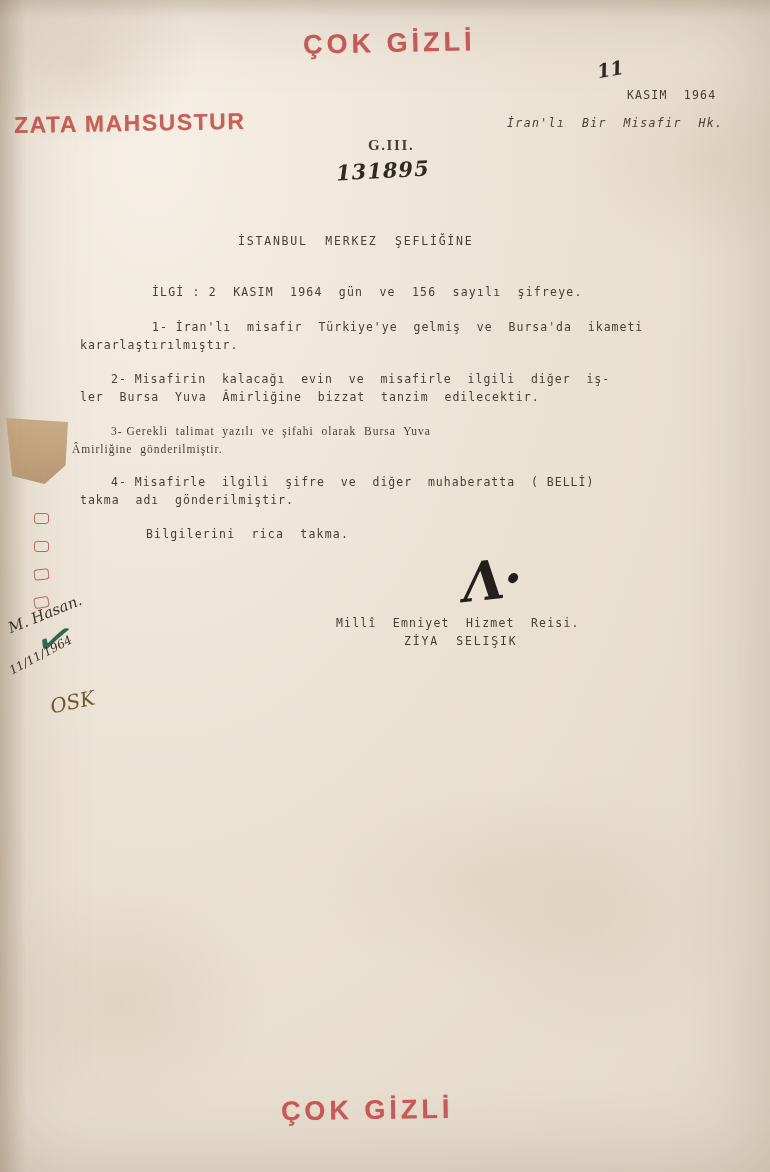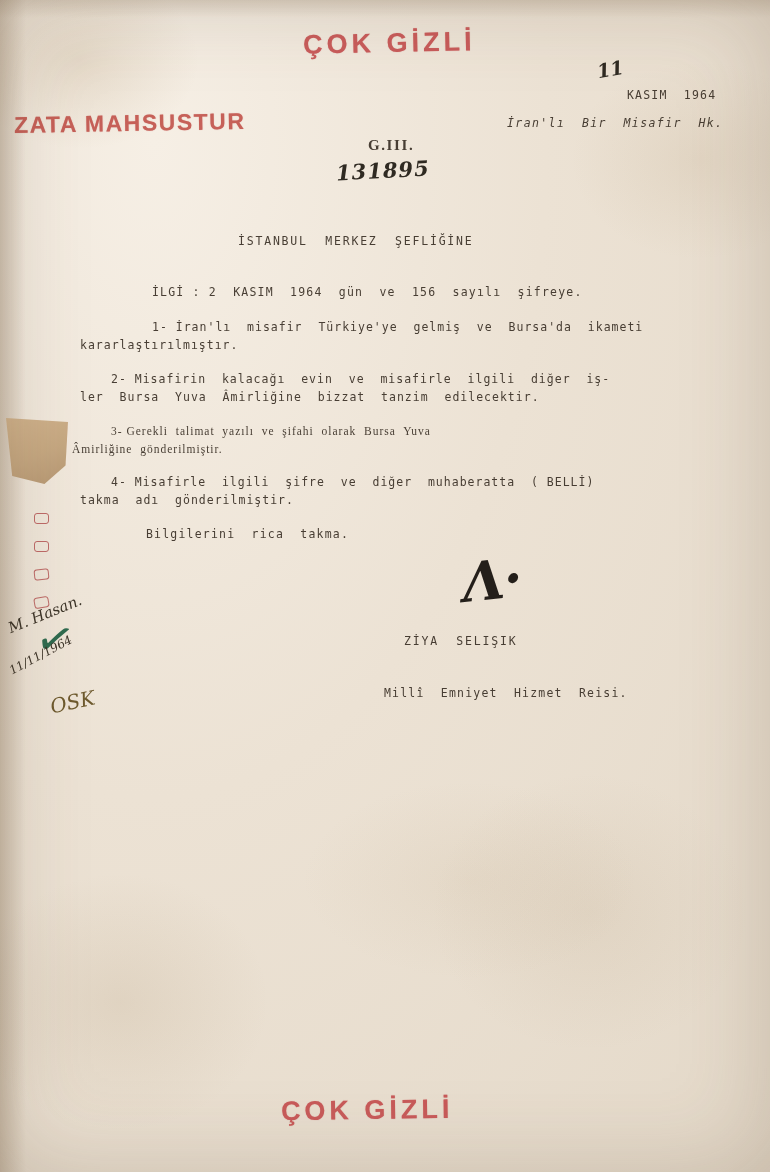--- a/index.html
+++ b/index.html
@@ -134,21 +134,21 @@
   #p1b { left: 80px;  top: 340px; }
   #p2a { left: 111px; top: 374px; }
   #p2b { left: 80px;  top: 392px; }
   #p3a { left: 111px; top: 426px; font-family: Liberation Serif, serif; }
   #p3b { left: 72px;  top: 444px; font-family: Liberation Serif, serif; }
   #p4a { left: 111px; top: 477px; }
   #p4b { left: 80px;  top: 495px; }
   #closing { left: 146px; top: 529px; letter-spacing: 1.2px; }
 
   #signer-name { left: 404px; top: 628px; letter-spacing: 1.8px; margin-top: 8px; }
-  #signer-title { left: 336px; top: 688px; letter-spacing: 1.2px; margin-left: 48px; }
+  #signer-title { left: 336px; top: 618px; letter-spacing: 1.2px; }
 
   
   .hand {
     position: absolute;
     font-family: "DejaVu Serif", serif;
     font-style: italic;
     color: #1f2f52;
     white-space: nowrap;
   }
   #signature {

